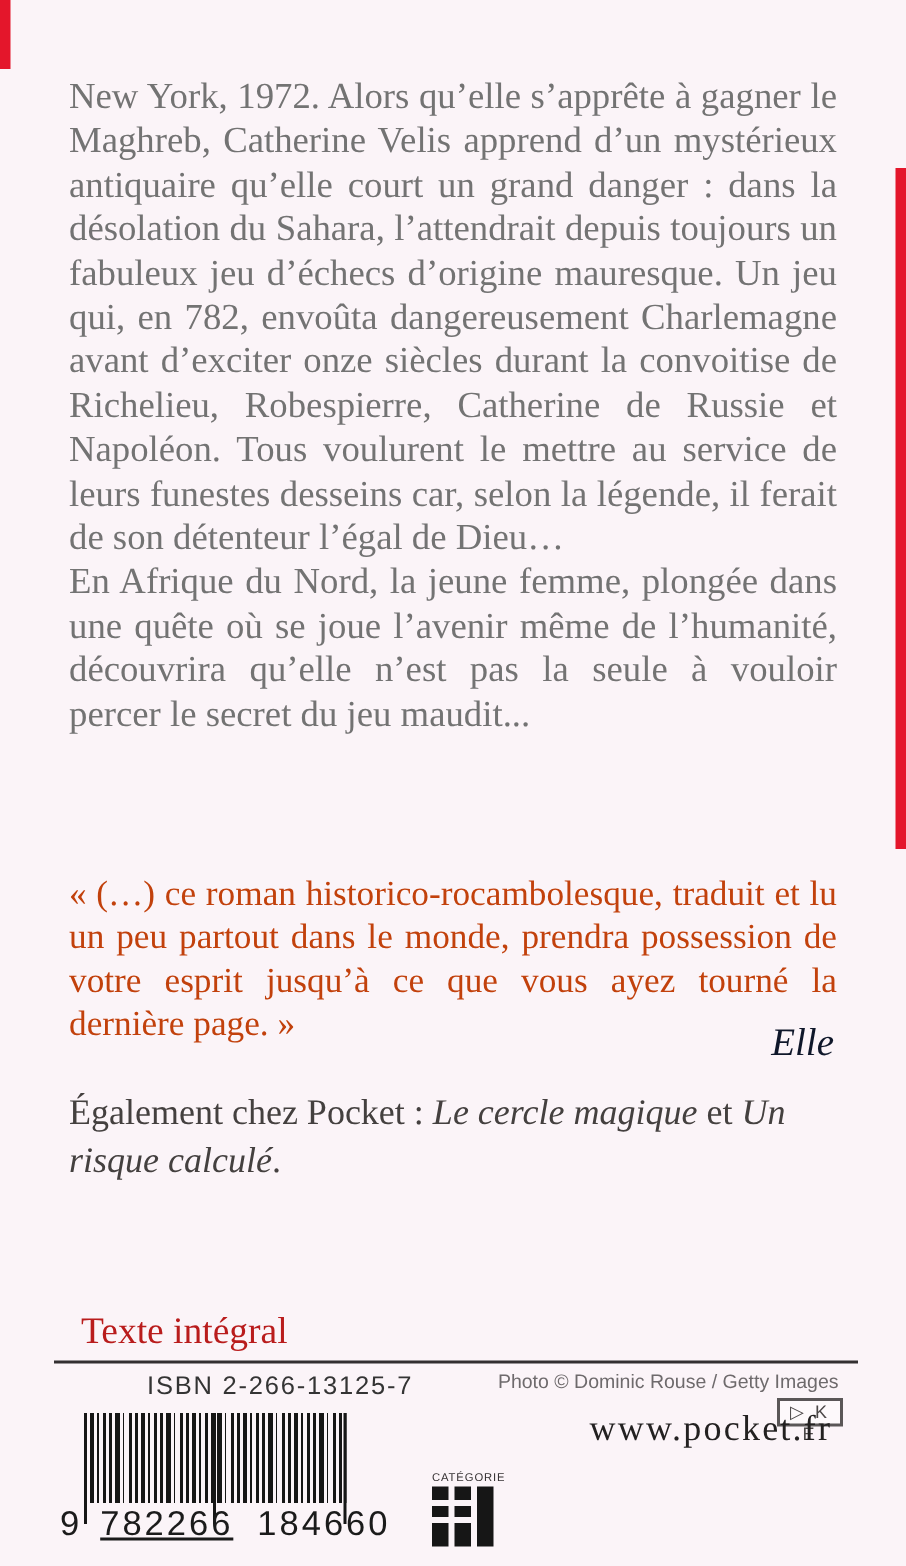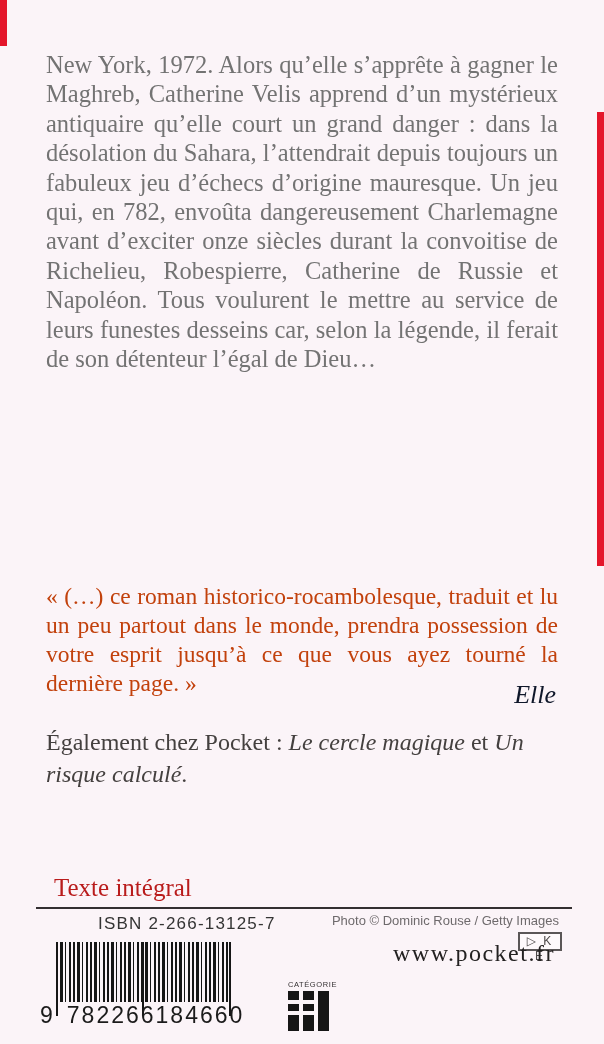--- a/index.html
+++ b/index.html
@@ -88,21 +88,21 @@
   .guard { top: 942px; width: 2px; height: 74px; background: #161616; }
   .g1 { left: 56px; } .g2 { left: 142px; } .g3 { left: 229px; }
   .barcode-digits {
     left: 40px; top: 1002px; width: 200px;
     font-family: "Liberation Sans", sans-serif;
     font-size: 23px; color: #1b1b1b;
     display: flex;
   }
   .barcode-digits span { display: inline-block; }
   .bd-lead { margin-right: 14px; }
-  .bd-g1 { margin-right: 0; letter-spacing: 2px; }
+  .bd-g1 { margin-right: 16px; letter-spacing: 2px; text-decoration: underline; }
   .bd-g2 { letter-spacing: 2px; }
 
   
   .category { left: 288px; top: 980px; width: 52px; text-align: left; }
   .category-label {
     font-family: "Liberation Sans", sans-serif;
     font-size: 7.5px; letter-spacing: 0.6px; color: #353132;
   }
   .cat-blocks { margin-top: 2px; display: flex; gap: 4px; height: 40px; }
   .cat-bar { width: 11px; height: 40px; background: #161616; }
@@ -118,20 +118,21 @@
   }
 </style>
 </head>
 <body>
 
 <div class="abs red-corner"></div>
 <div class="abs red-edge"></div>
 
 <div class="abs synopsis">
   <p>New York, 1972. Alors qu’elle s’apprête à gagner le Maghreb, Catherine Velis apprend d’un mystérieux antiquaire qu’elle court un grand danger : dans la désolation du Sahara, l’attendrait depuis toujours un fabuleux jeu d’échecs d’origine mauresque. Un jeu qui, en 782, envoûta dangereusement Charlemagne avant d’exciter onze siècles durant la convoitise de Richelieu, Robespierre, Catherine de Russie et Napoléon. Tous voulurent le mettre au service de leurs funestes desseins car, selon la légende, il ferait de son détenteur l’égal de Dieu…</p>
+  <p>En Afrique du Nord, la jeune femme, plongée dans une quête où se joue l’avenir même de l’humanité, découvrira qu’elle n’est pas la seule à vouloir percer le secret du jeu maudit...</p>
 </div>
 
 <div class="abs press-quote">« (…) ce roman historico-rocambolesque, traduit et lu un peu partout dans le monde, prendra possession de votre esprit jusqu’à ce que vous ayez tourné la dernière page. »</div>
 <div class="abs quote-source">Elle</div>
 
 <div class="abs also"><span>Également chez Pocket : </span><span class="it">Le cercle magique</span><span> et </span><span class="it">Un risque calculé</span><span>.</span></div>
 
 <div class="abs edition-note">Texte intégral</div>
 <div class="abs rule"></div>
 

